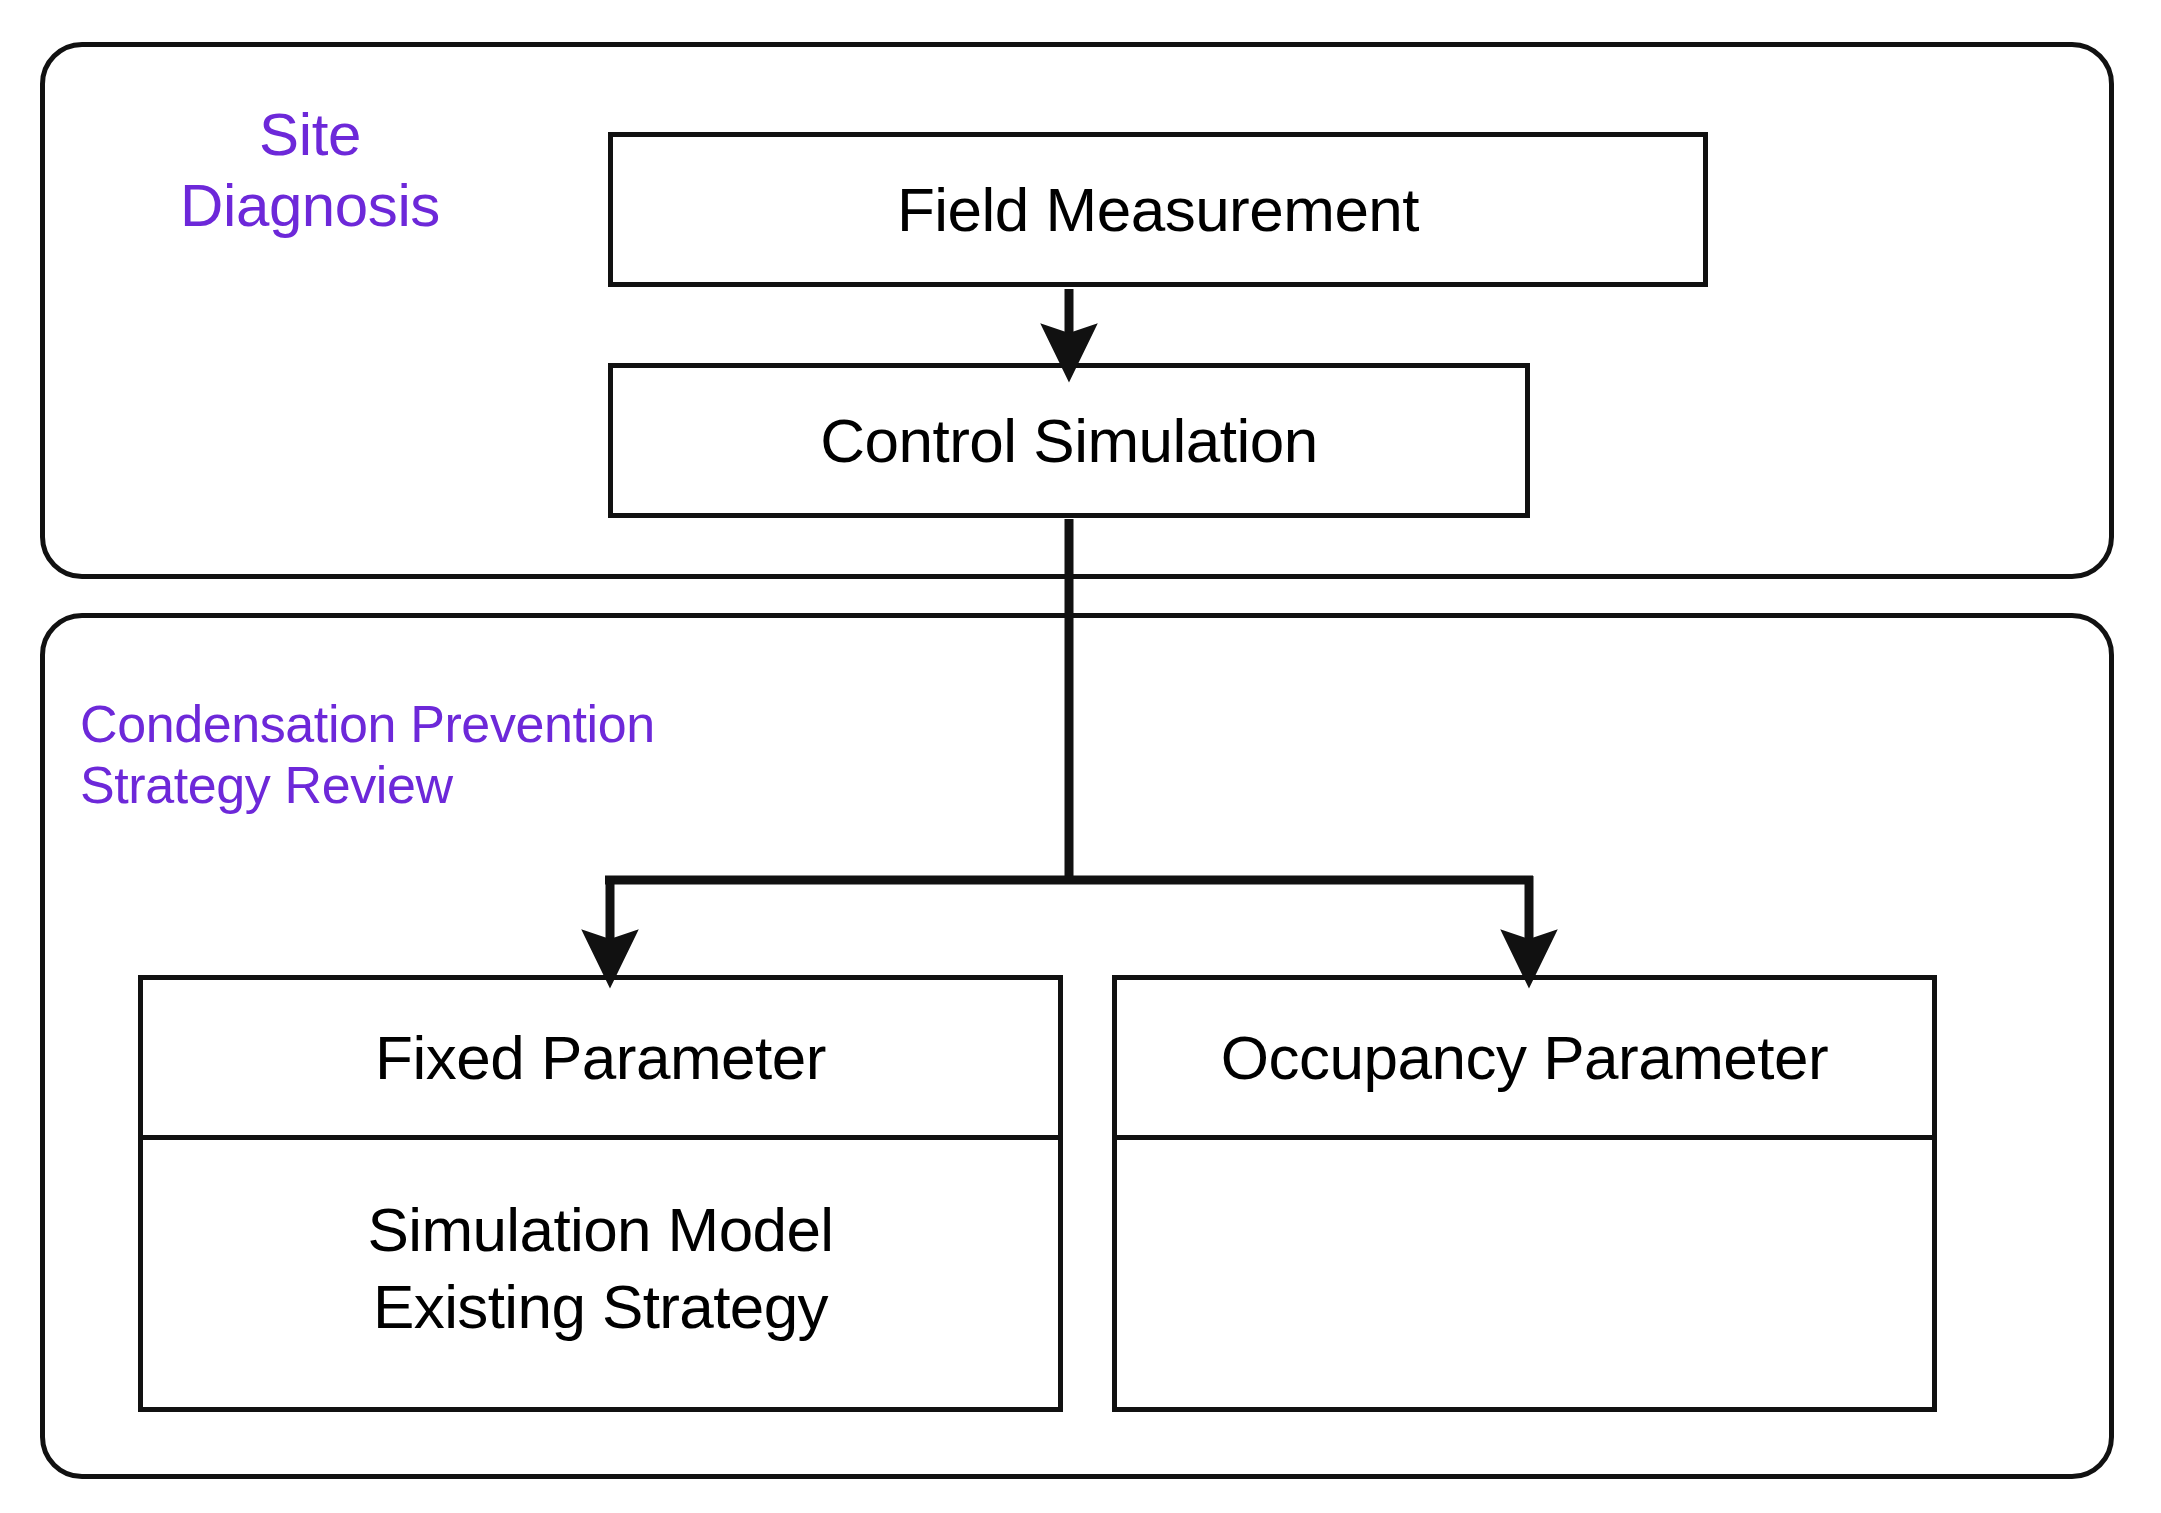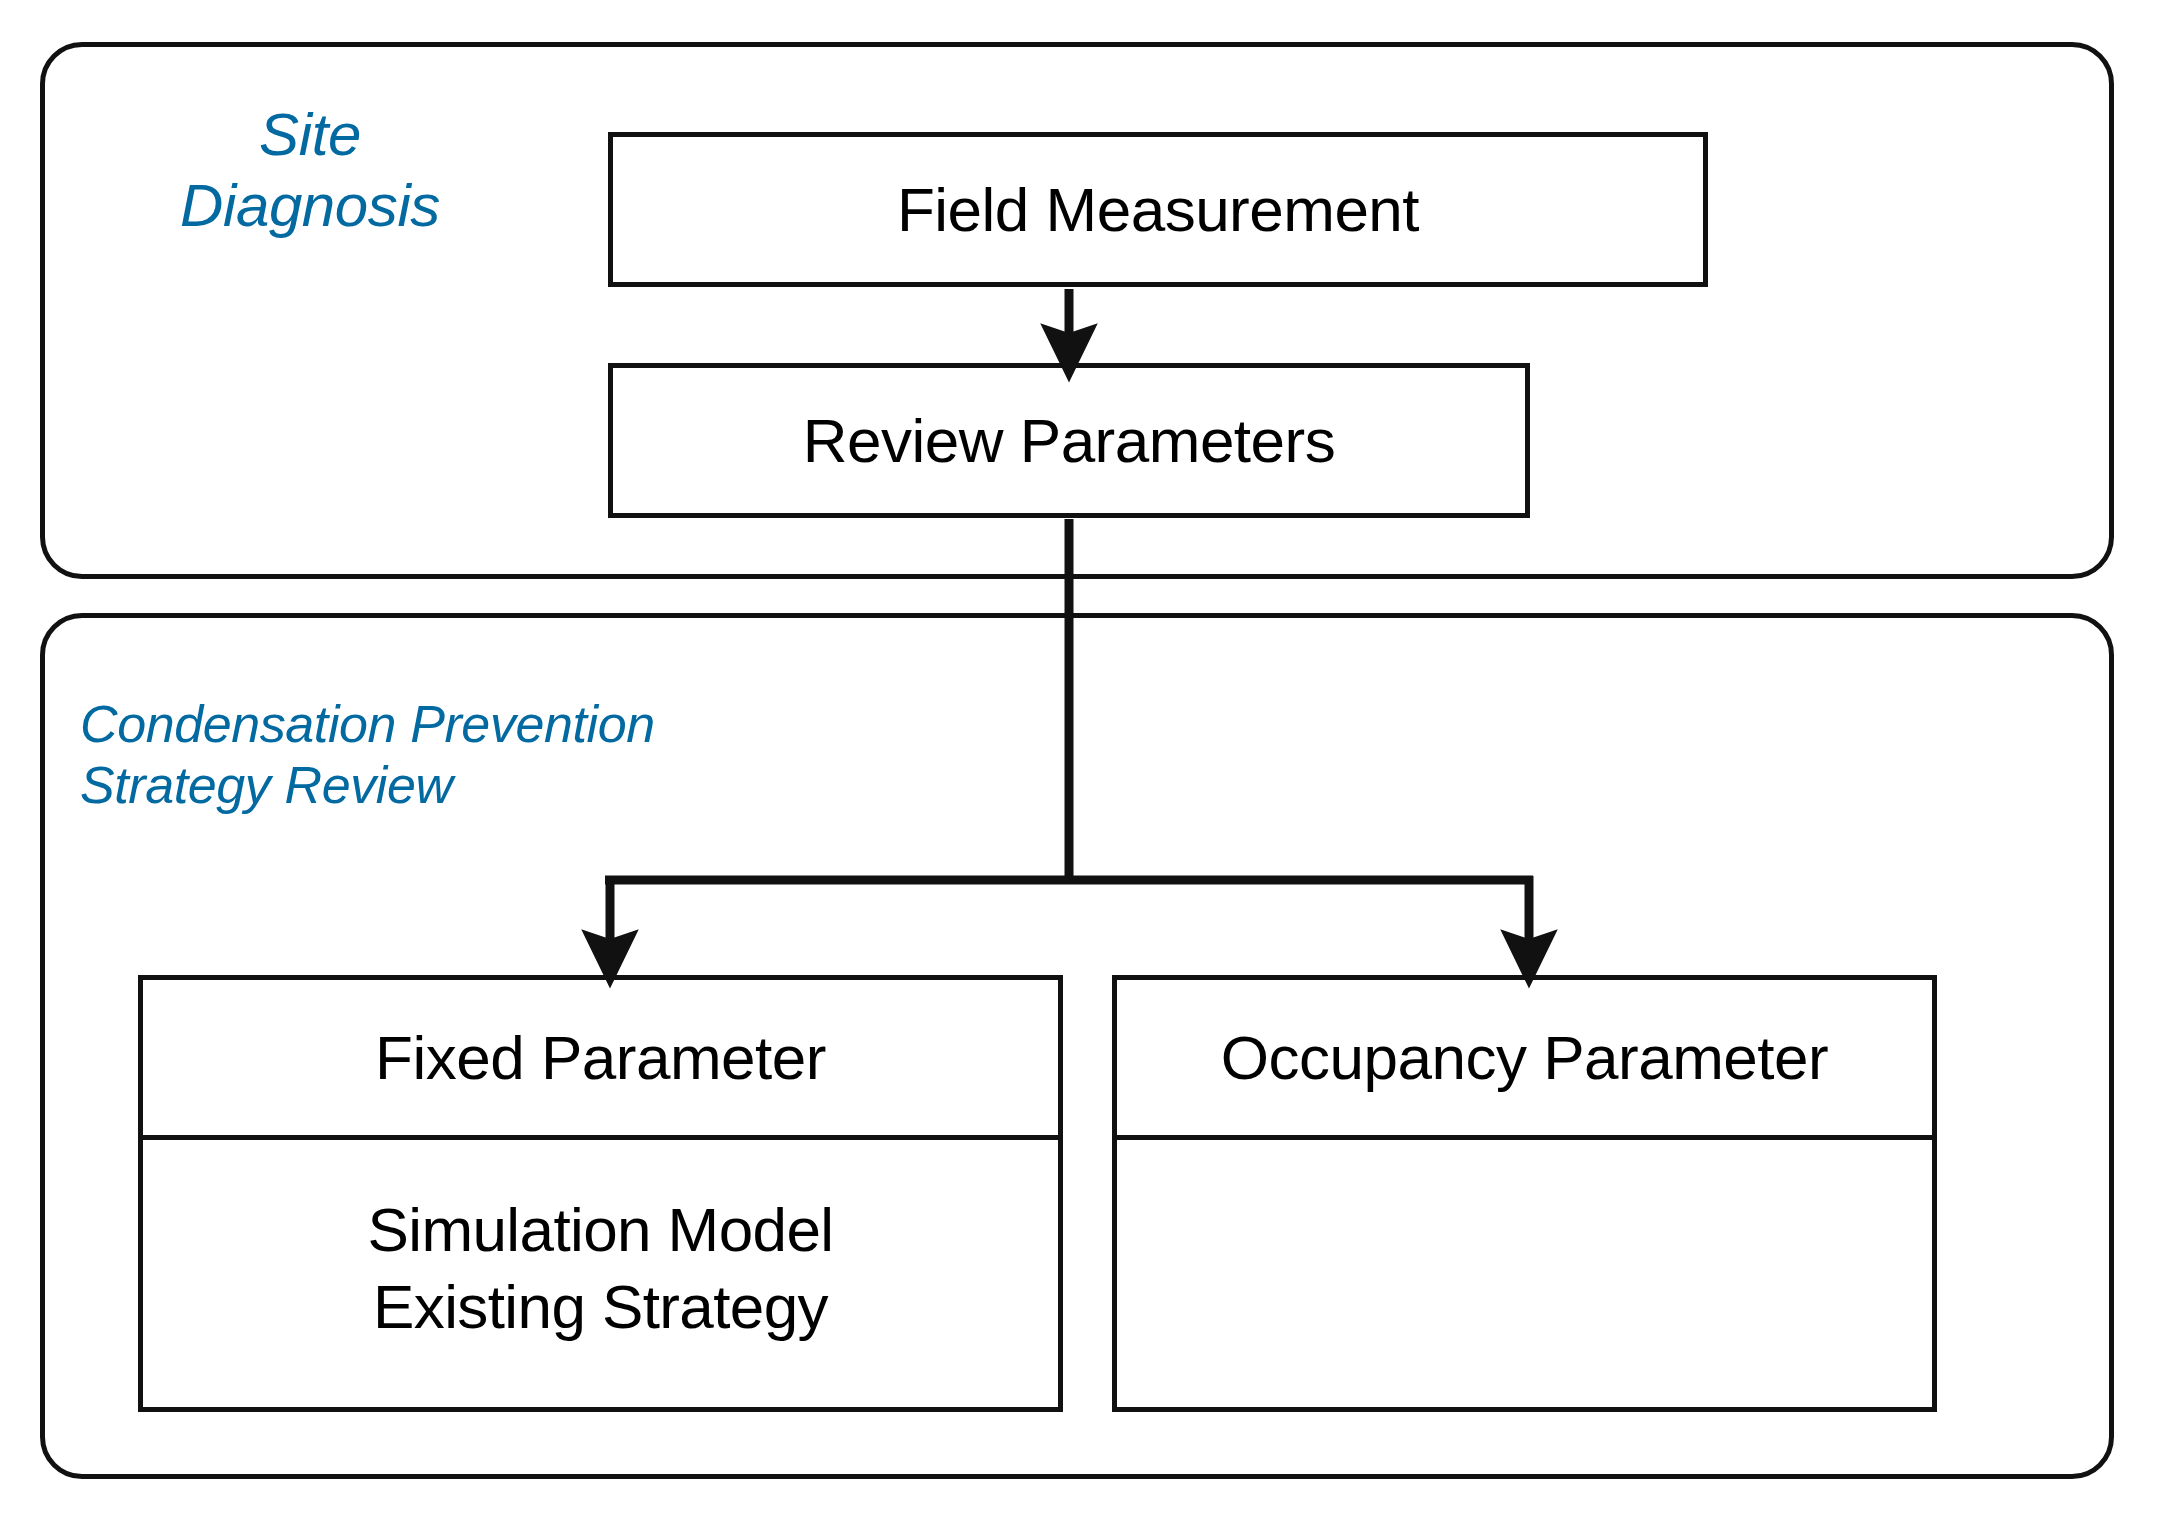--- a/index.html
+++ b/index.html
@@ -37,23 +37,22 @@
   #group-strategy-review {
     left: 40px;
     top: 613px;
     width: 2074px;
     height: 866px;
   }
 
   
   .group-label {
     position: absolute;
-    font-style: italic;
     font-weight: 400;
-    color: #0369a1;
+    color: #6d28d9;
     line-height: 1.18;
     white-space: pre-line;
     letter-spacing: -0.4px;
   }
   #label-site-diagnosis {
     left: 110px;
     top: 100px;
     width: 400px;
     text-align: center;
     font-size: 60px;
@@ -166,21 +165,21 @@
   <div class="group-box" id="group-site-diagnosis"></div>
 
   <div class="group-label" id="label-site-diagnosis">Site
 Diagnosis</div>
 
   <div class="proc-box" id="box-field-measurement">
     <span class="proc-text">Field Measurement</span>
   </div>
 
   <div class="proc-box" id="box-control-parameters">
-    <span class="proc-text">Review Parameters</span>
+    <span class="proc-text">Control Simulation</span>
   </div>
 
   <div class="group-box" id="group-strategy-review"></div>
 
   <div class="group-label" id="label-strategy-review">Condensation Prevention
 Strategy Review</div>
 
   <div class="card" id="card-fixed-parameter">
     <div class="card-header">
       <span class="card-title">Fixed Parameter</span>

